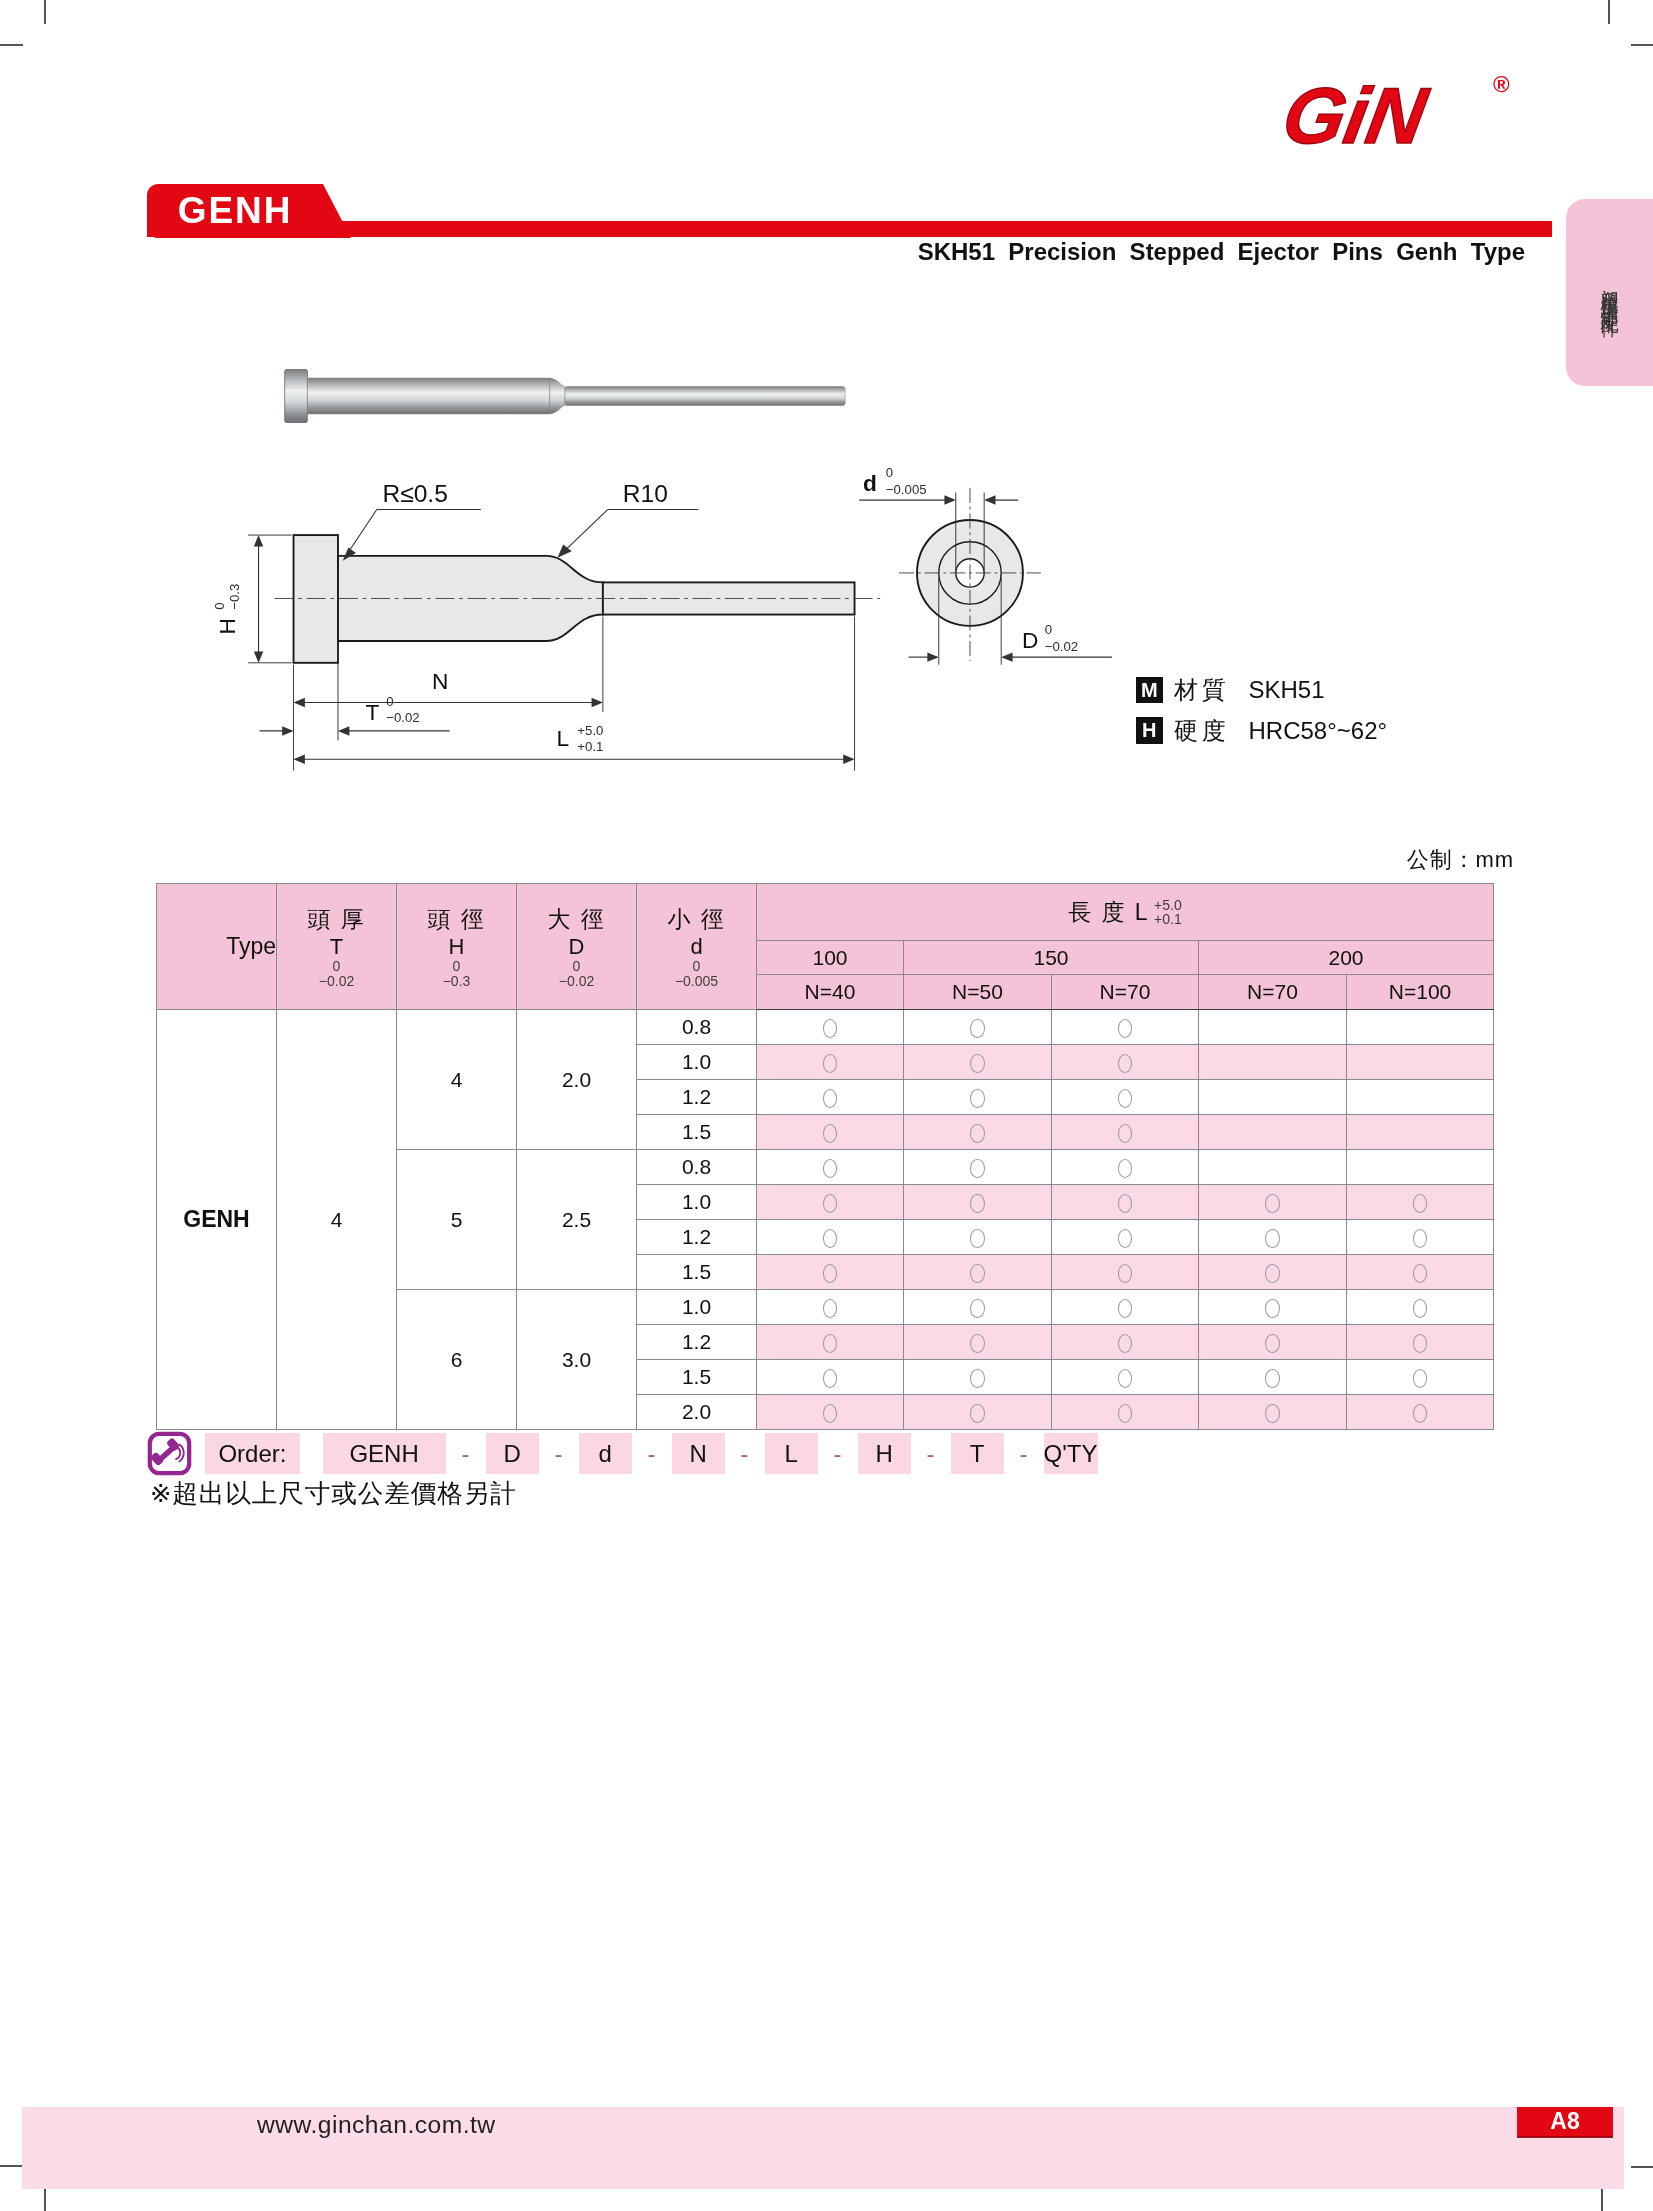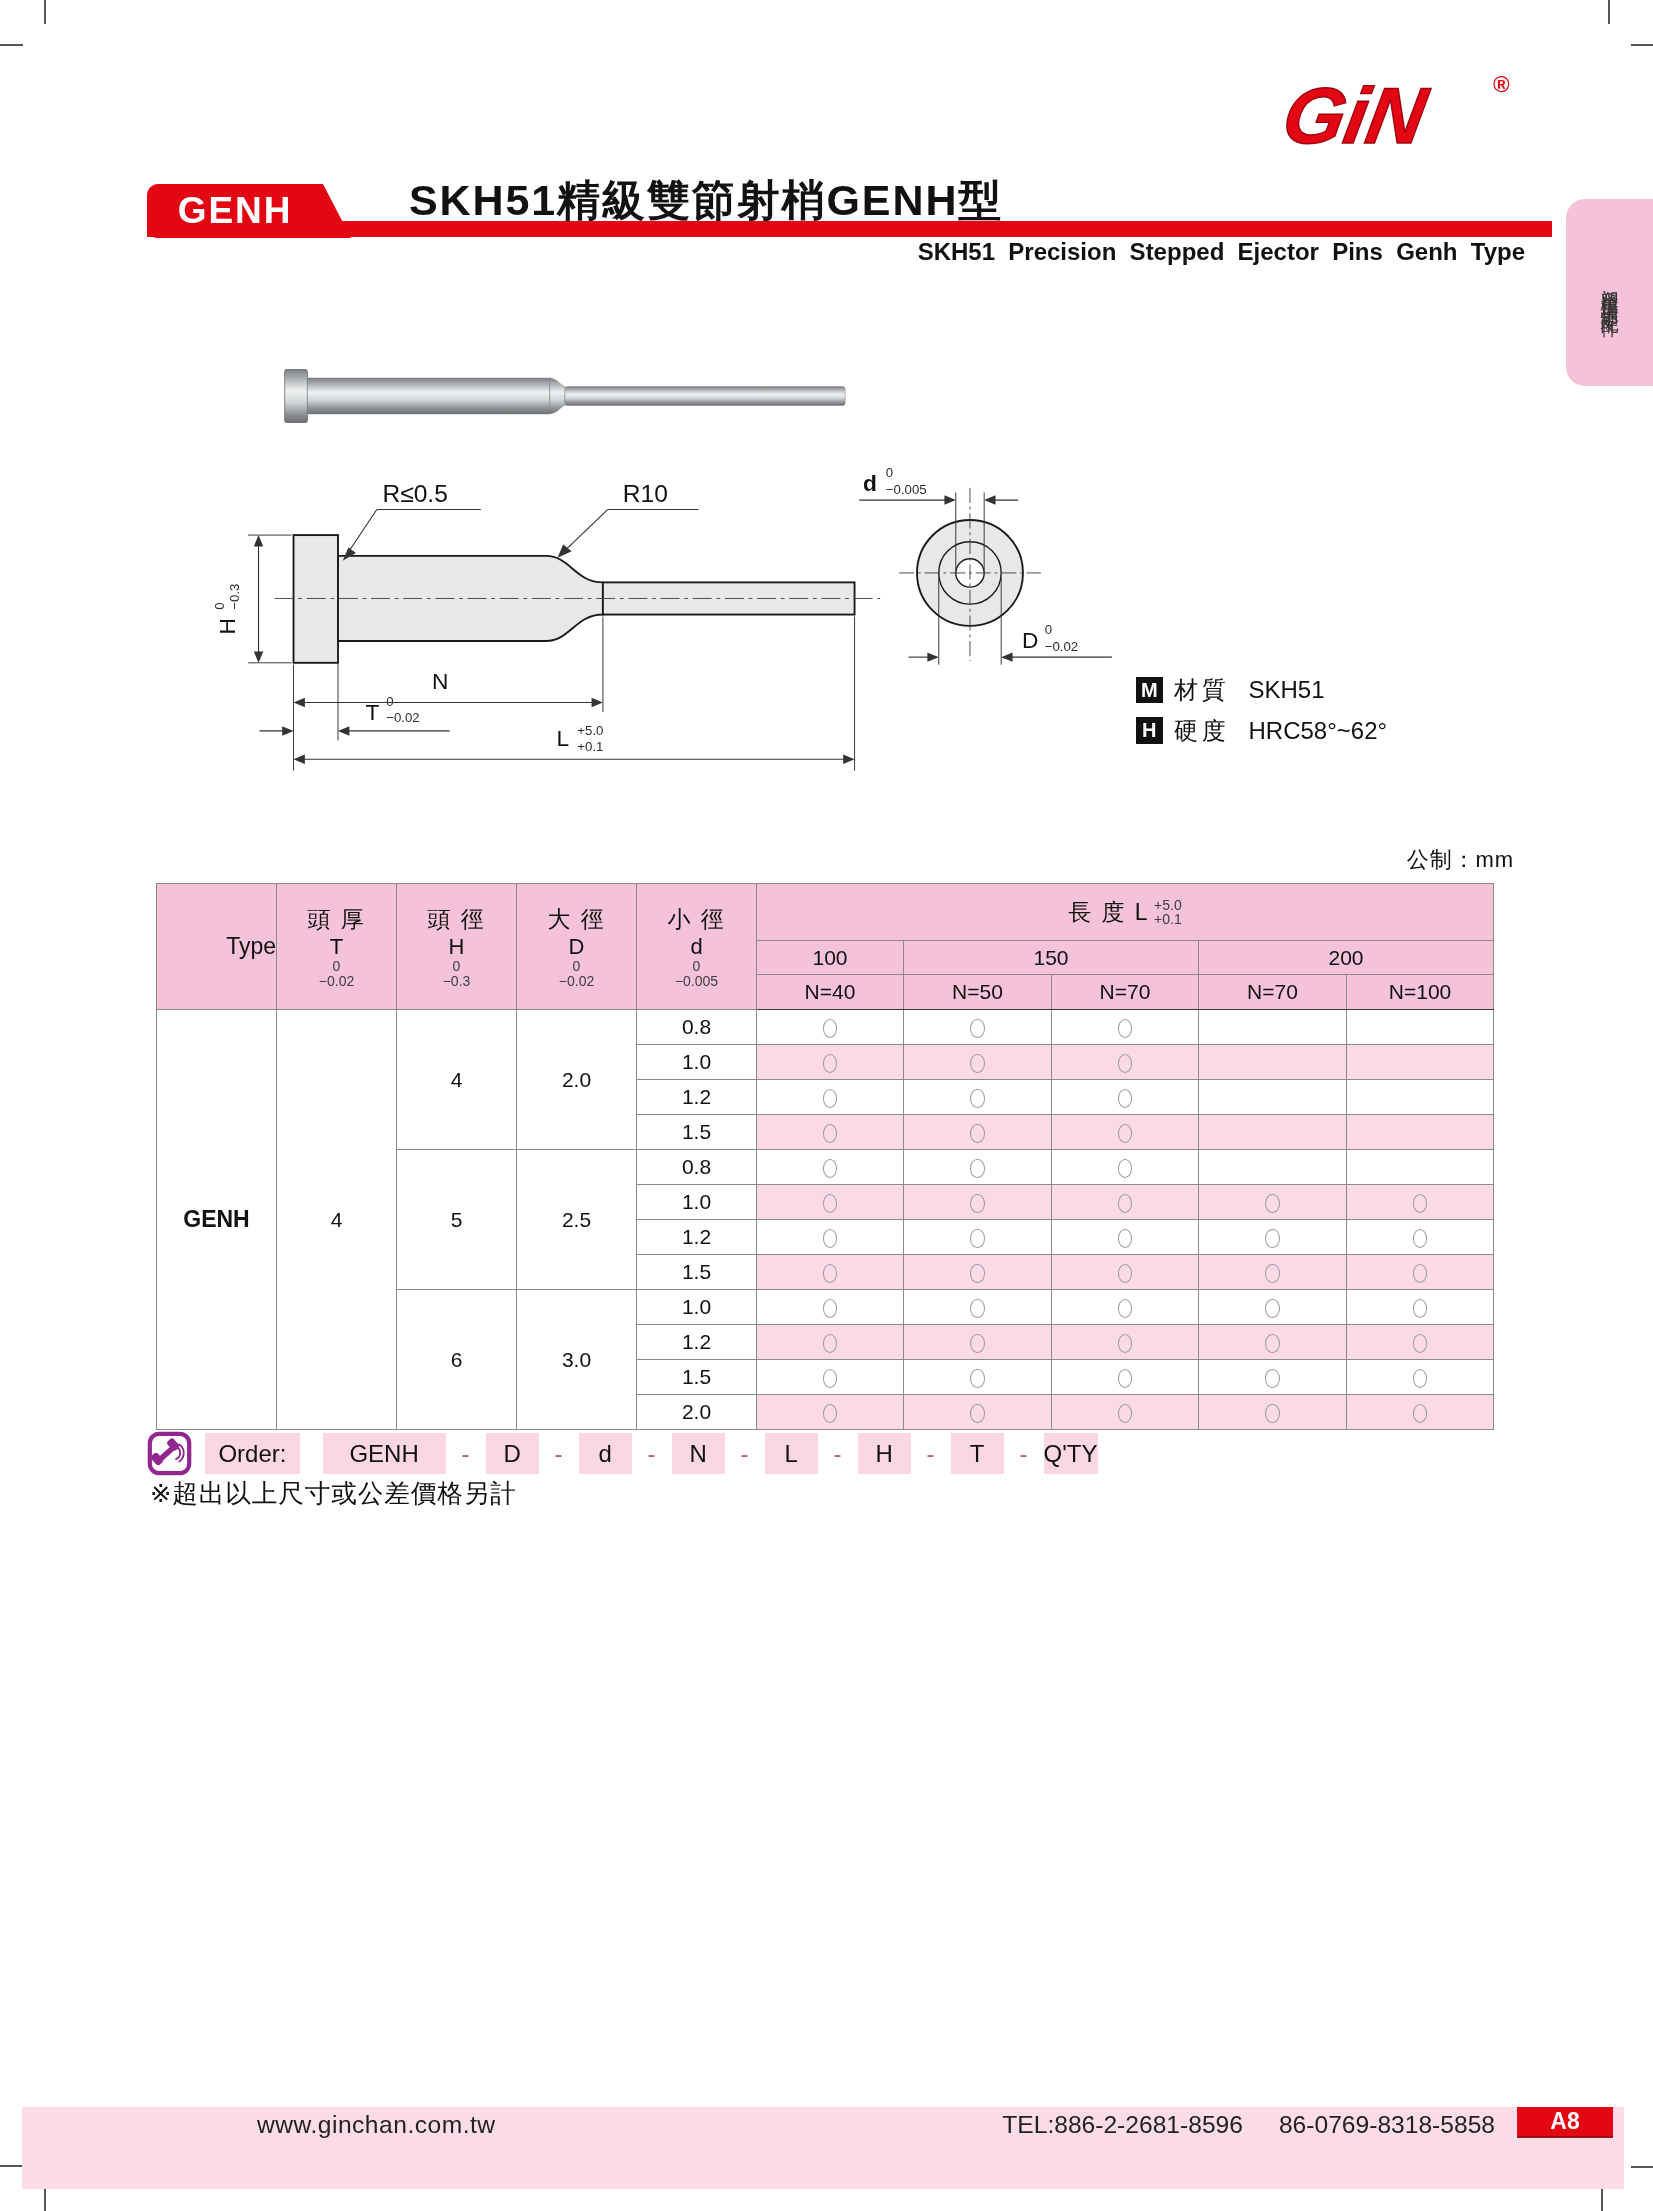--- a/index.html
+++ b/index.html
@@ -97,21 +97,20 @@
       <g transform="skewX(-10)" font-family="Liberation Sans, DejaVu Sans, sans-serif">
         <text x="28" y="82" font-size="84" font-weight="bold" font-style="italic" fill="#e30613" stroke="#9e0410" stroke-width="1.5">GiN</text>
       </g>
       <text x="240" y="28" font-size="24" fill="#e30613" font-weight="bold">®</text>
     </svg>
   </div>
 
   <div class="abs badge">GENH</div>
   <div class="abs badge-tri"></div>
   <div class="abs red-bar"></div>
-  <div class="abs title-zh">SKH51精級雙節射梢GENH型</div>
   <div class="abs subtitle">SKH51 Precision Stepped Ejector Pins Genh Type</div>
 
   <div class="abs side-tab">
     <span>塑膠模用標準零配件</span>
   </div>
 
   <div class="abs" style="left:279px;top:358px;">
     <svg width="587" height="76" viewBox="0 0 620 80">
       <defs>
         <linearGradient id="gSteel" x1="0" y1="0" x2="0" y2="1">
@@ -437,20 +436,16 @@
         <span class="obox">T</span>
         <span class="dash">-</span>
         <span class="obox">Q'TY</span>
       </span>
   </div>
 
   <div class="abs footnote">※超出以上尺寸或公差價格另計</div>
 
   <div class="abs footer-band"></div>
   <div class="abs site">www.ginchan.com.tw</div>
-  <div class="abs tels">
-    <span>TEL:886-2-2681-8596</span>
-    <span>86-0769-8318-5858</span>
-  </div>
   <div class="abs page-code">A8</div>
 
 </div>
 
 
 </body></html>

